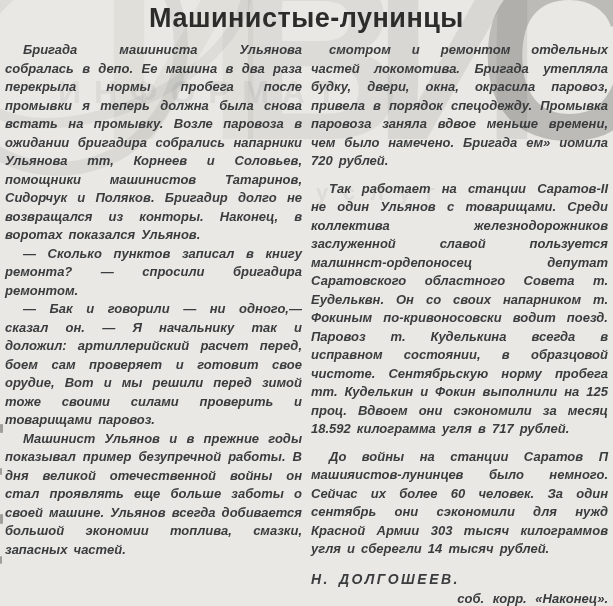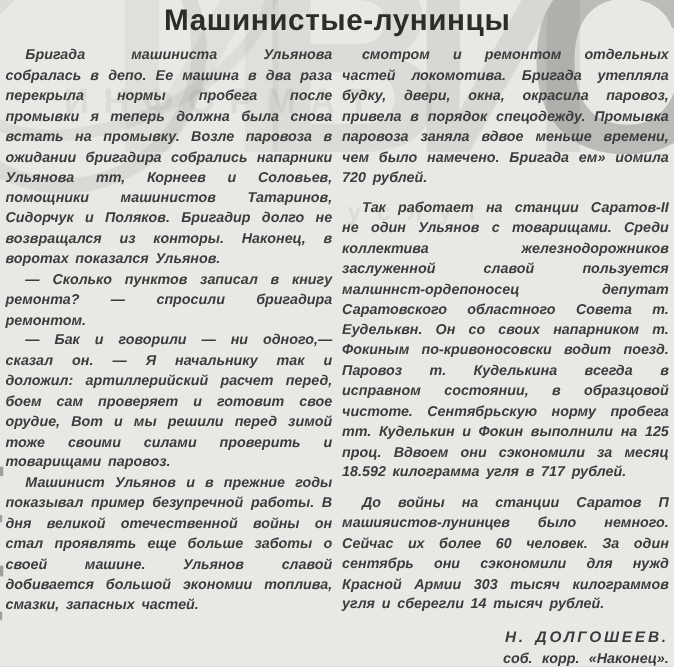--- a/index.html
+++ b/index.html
@@ -44,21 +44,21 @@
     flex:1;min-width:0;
     font-size:13px;line-height:18.5px;
     font-weight:600;
     color:#3a3c3e;
     text-align:justify;
     word-spacing:2.5px;
   }
   .col p{margin:0;text-indent:18px;font-style:italic;}
   .col p.gap{margin-top:9px;}
   .byline-name{
-    text-align:right;text-indent:0 !important;
+    text-indent:0 !important;
     letter-spacing:2.5px;font-size:14px;margin-top:11px !important;
   }
   .byline-role{
     text-align:right;text-indent:0 !important;
     word-spacing:5px;margin-top:2px !important;
   }
   .dateline{
     text-align:left;text-indent:6px !important;
     margin-top:9px !important;word-spacing:4px;letter-spacing:0.5px;
   }
@@ -83,21 +83,21 @@
 
   <div class="content">
     <h1 class="title">Машинистые-лунинцы</h1>
 
     <div class="columns">
 
       <div class="col">
         <p>Бригада машиниста Ульянова собралась в депо. Ее машина в два раза перекрыла нормы пробега после промывки я теперь должна была снова встать на промывку. Возле паровоза в ожидании бригадира собрались напарники Ульянова тт, Корнеев и Соловьев, помощники машинистов Татаринов, Сидорчук и Поляков. Бригадир долго не возвращался из конторы. Наконец, в воротах показался Ульянов.</p>
         <p>— Сколько пунктов записал в книгу ремонта? — спросили бригадира ремонтом.</p>
         <p>— Бак и говорили — ни одного,— сказал он. — Я начальнику так и доложил: артиллерийский расчет перед, боем сам проверяет и готовит свое орудие, Вот и мы решили перед зимой тоже своими силами проверить и товарищами паровоз.</p>
-        <p>Машинист Ульянов и в прежние годы показывал пример безупречной работы. В дня великой отечественной войны он стал проявлять еще больше заботы о своей машине. Ульянов славой добивается большой экономии топлива, смазки, запасных частей.</p>
+        <p>Машинист Ульянов и в прежние годы показывал пример безупречной работы. В дня великой отечественной войны он стал проявлять еще больше заботы о своей машине. Ульянов всегда добивается большой экономии топлива, смазки, запасных частей.</p>
       </div>
 
       <div class="col">
         <p>смотром и ремонтом отдельных частей локомотива. Бригада утепляла будку, двери, окна, окрасила паровоз, привела в порядок спецодежду. Промывка паровоза заняла вдвое меньше времени, чем было намечено. Бригада ем» иомила 720 рублей.</p>
         <p class="gap">Так работает на станции Саратов-II не один Ульянов с товарищами. Среди коллектива железнодорожников заслуженной славой пользуется малшннст-ордепоносец депутат Саратовского областного Совета т. Еудельквн. Он со своих напарником т. Фокиным по-кривоносовски водит поезд. Паровоз т. Куделькина всегда в исправном состоянии, в образцовой чистоте. Сентябрьскую норму пробега тт. Куделькин и Фокин выполнили на 125 проц. Вдвоем они сэкономили за месяц 18.592 килограмма угля в 717 рублей.</p>
         <p class="gap">До войны на станции Саратов П машияистов-лунинцев было немного. Сейчас их более 60 человек. За один сентябрь они сэкономили для нужд Красной Армии 303 тысяч килограммов угля и сберегли 14 тысяч рублей.</p>
         <p class="byline-name">Н. ДОЛГОШЕЕВ.</p>
         <p class="byline-role">соб. корр. «Наконец».</p>
         <p class="dateline">САРАТОВ. (По телефону).</p>
       </div>

